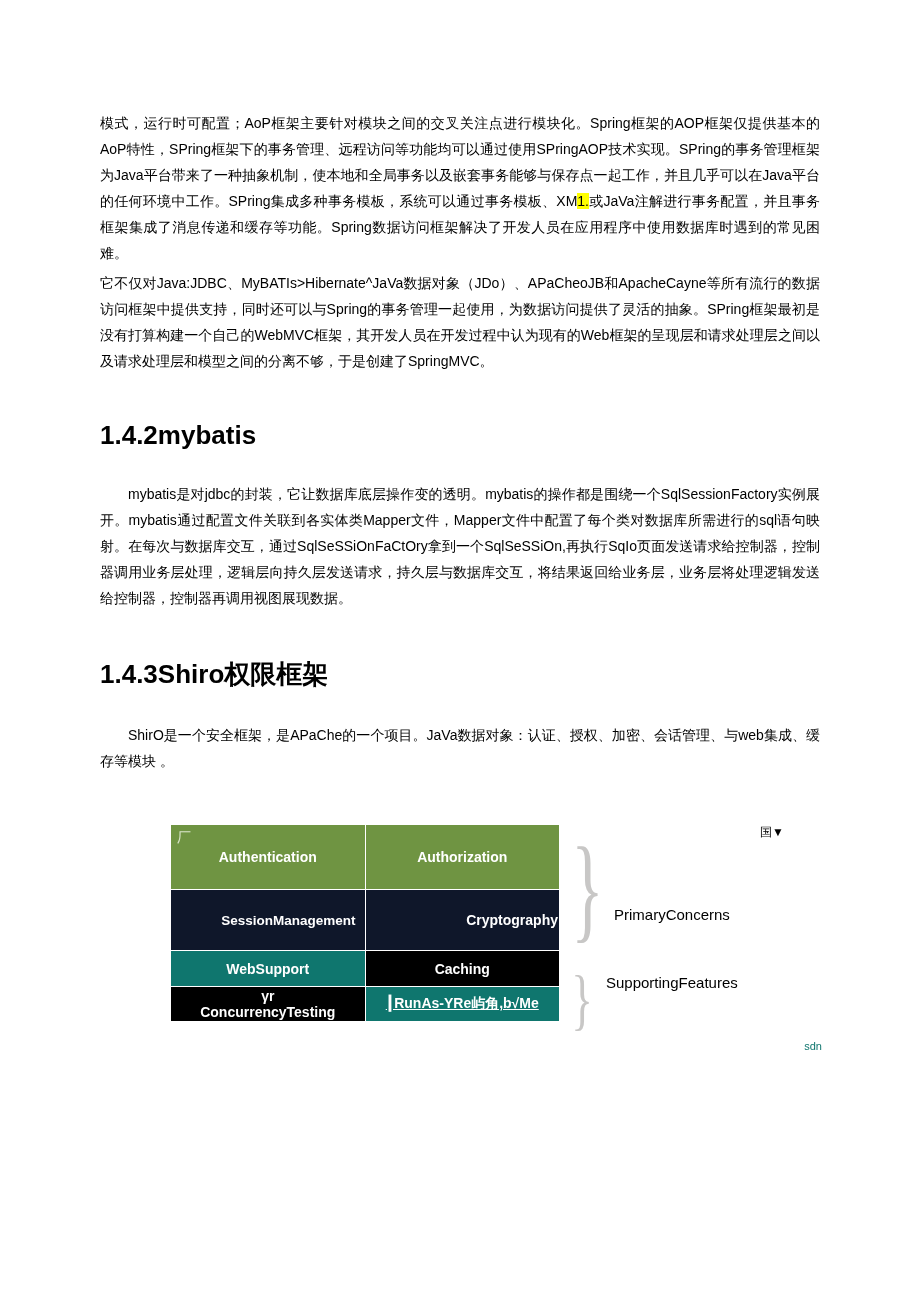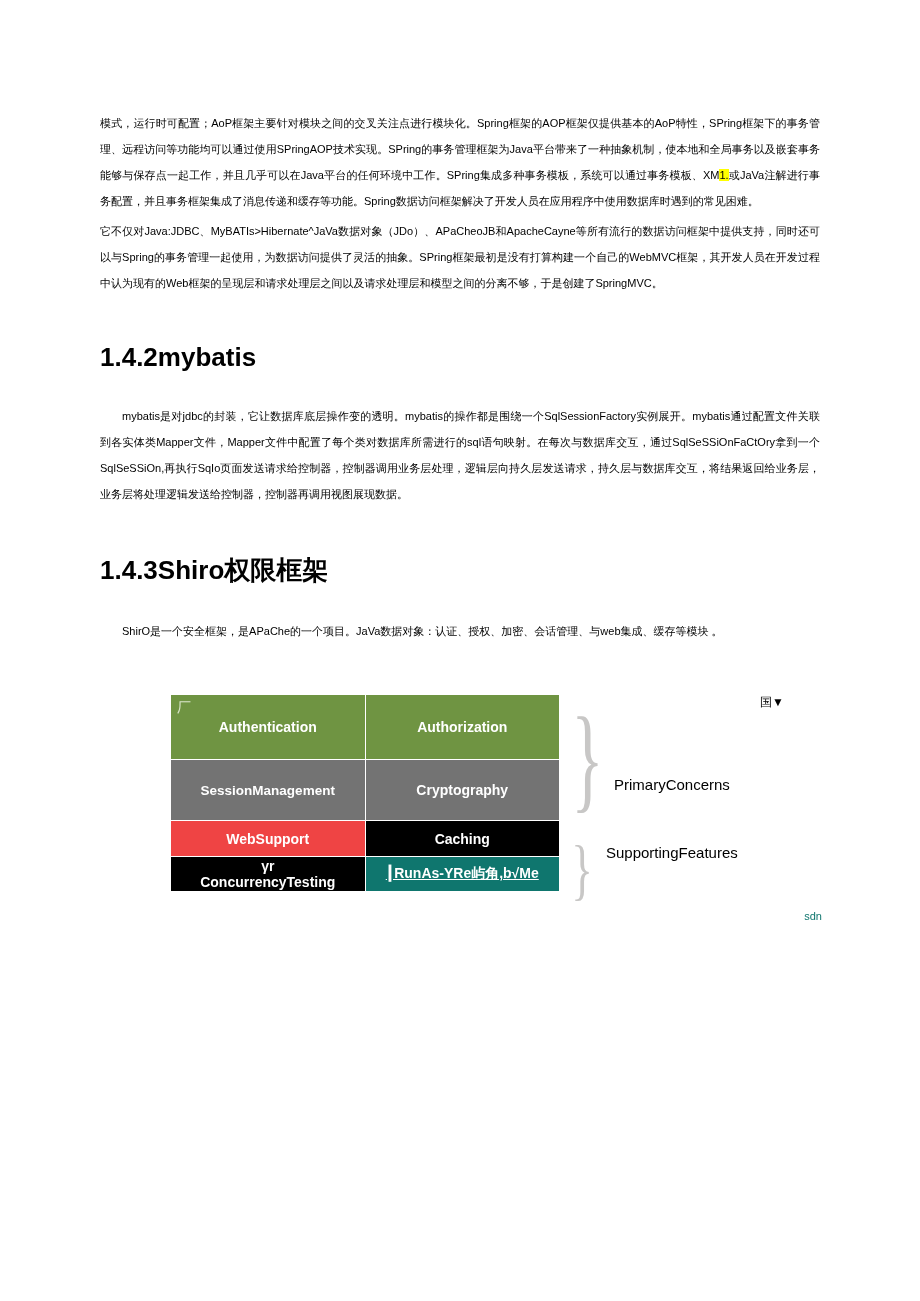--- a/index.html
+++ b/index.html
@@ -9,21 +9,21 @@
     font-family: "Microsoft YaHei", Arial, sans-serif;
   }
   .page {
     width: 920px;
     margin: 0 auto;
     padding: 110px 100px 60px 100px;
     box-sizing: border-box;
     color: #000;
   }
   .para {
-    font-size: 11px;
+    font-size: 14px;
     line-height: 26px;
     text-align: justify;
     margin: 0 0 4px 0;
   }
   .para-indent {
     text-indent: 2em;
   }
   .hl {
     background: #ffff00;
   }
@@ -50,28 +50,29 @@
     vertical-align: middle;
     color: #ffffff;
     font-weight: bold;
     font-size: 14px;
   }
   .row-primary td {
     background: #6f9442;
     height: 62px;
   }
   .row-primary-b td {
-    background: #737373;
+    background: #0f172a;
     height: 58px;
+    text-align: right;
   }
   .row-sub {
     height: 36px;
   }
   .cell-web {
-    background: #ef4444;
+    background: #0f766e;
     font-size: 13px;
   }
   .cell-cache {
     background: #000000;
     font-size: 13px;
     font-weight: bold;
   }
   .row-sub2 {
     height: 32px;
   }

